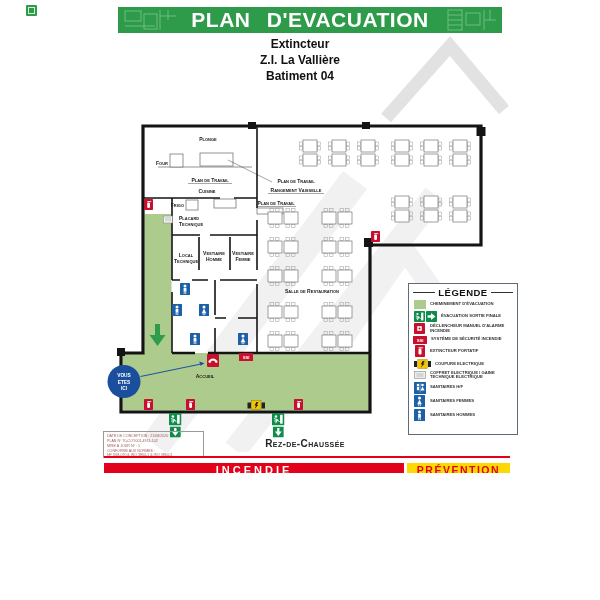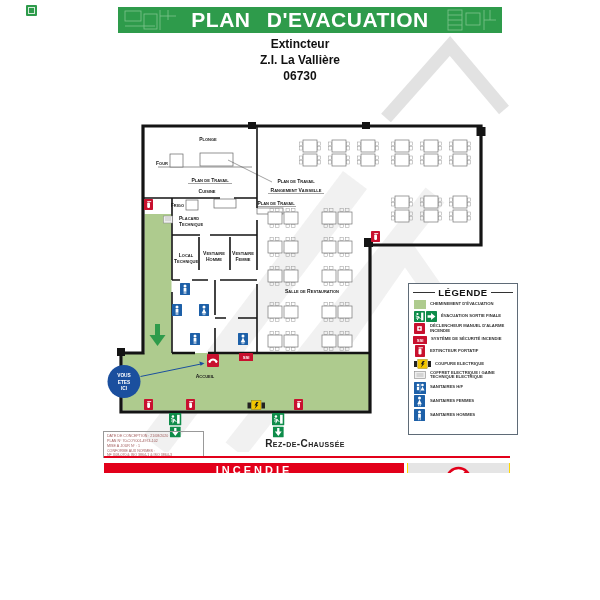--- a/index.html
+++ b/index.html
@@ -102,21 +102,21 @@
         <rect x="20" y="5" width="14" height="12"></rect>
           <path d="M38,2 v20 M38,12 h12 M44,2 v10"></path>
       </g>
     </svg>
     <div class="banner-title" data-name="page-title">PLAN D'EVACUATION</div>
   </div>
 
   <div class="site" data-name="site-address">
     <div data-name="site-line-2">Extincteur</div>
     <div data-name="site-line-3">Z.I. La Vallière</div>
-    <div data-name="site-line-5">06730</div>
+    <div data-name="site-line-4">Batiment 04</div>
   </div>
 
   <svg class="chevron-wm" width="140" height="92" data-name="watermark-chevron-icon">
     <path d="M14,88 L78,16 L132,80" stroke="#8a8a8a" stroke-width="13" fill="none" opacity=".25"></path>
   </svg>
 
   <svg class="plan-svg" width="400" height="332" viewBox="0 0 400 332" data-name="floor-plan">
     <defs>
       <g id="tv">
         <rect class="ch" x="-3.3" y="2" width="2.6" height="3.4"></rect>
@@ -559,20 +559,21 @@
           </svg>
           <div class="rbox grn" data-name="point-rassemblement-box"></div>
         </div>
         <div class="rlabel" data-name="responsables-evacuation-label">RESPONSABLES D'ÉVACUATION :</div>
         <div class="rbox grn" data-name="responsables-evacuation-box"></div>
       </div>
     </div>
   </div>
 
   <div class="panel p-prev" data-name="prevention-panel">
+    <div class="panel-head" data-name="prevention-header">PRÉVENTION</div>
     <div class="panel-body">
       <div class="pcell" data-name="prevention-step-access">
         <svg width="27" height="27" data-name="no-blocking-truck-icon">
           <circle cx="13.5" cy="13.5" r="11.5" fill="#fff" stroke="#E2001A" stroke-width="2.6"></circle>
           <path d="M6.5,10.5 h9 v6.5 h-9 Z M15.5,12.5 h4 l1.5,2.5 v2 h-5.5 Z" fill="#1a1a1a"></path>
           <circle cx="9.5" cy="18.4" r="1.6" fill="#1a1a1a"></circle>
             <circle cx="17.5" cy="18.4" r="1.6" fill="#1a1a1a"></circle>
           <path d="M5.5,21.5 L21.5,5.5" stroke="#E2001A" stroke-width="2.2"></path>
         </svg>
         <div class="cap">N'ENCOMBREZ PAS LES VOIES D'ACCÈS, LES ISSUES DE SECOURS ET LES MOYENS DE LUTTE CONTRE L'INCENDIE.</div>

